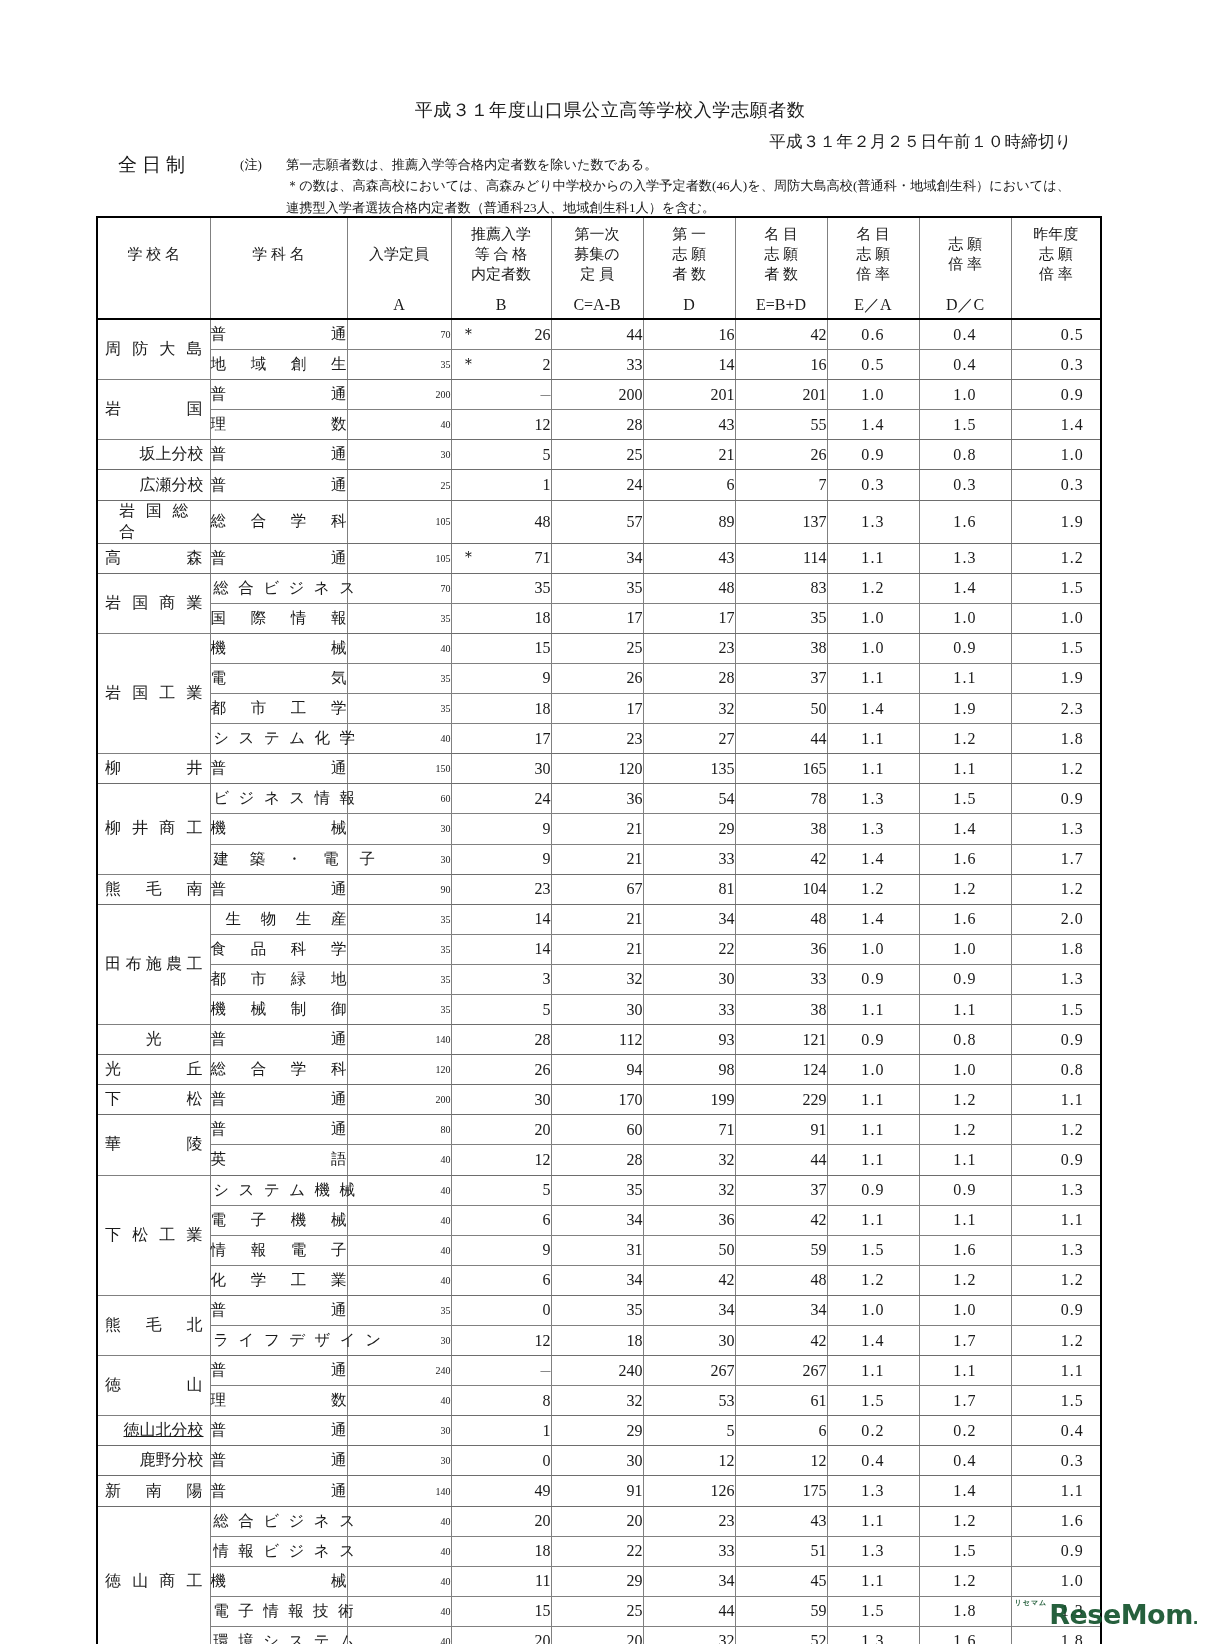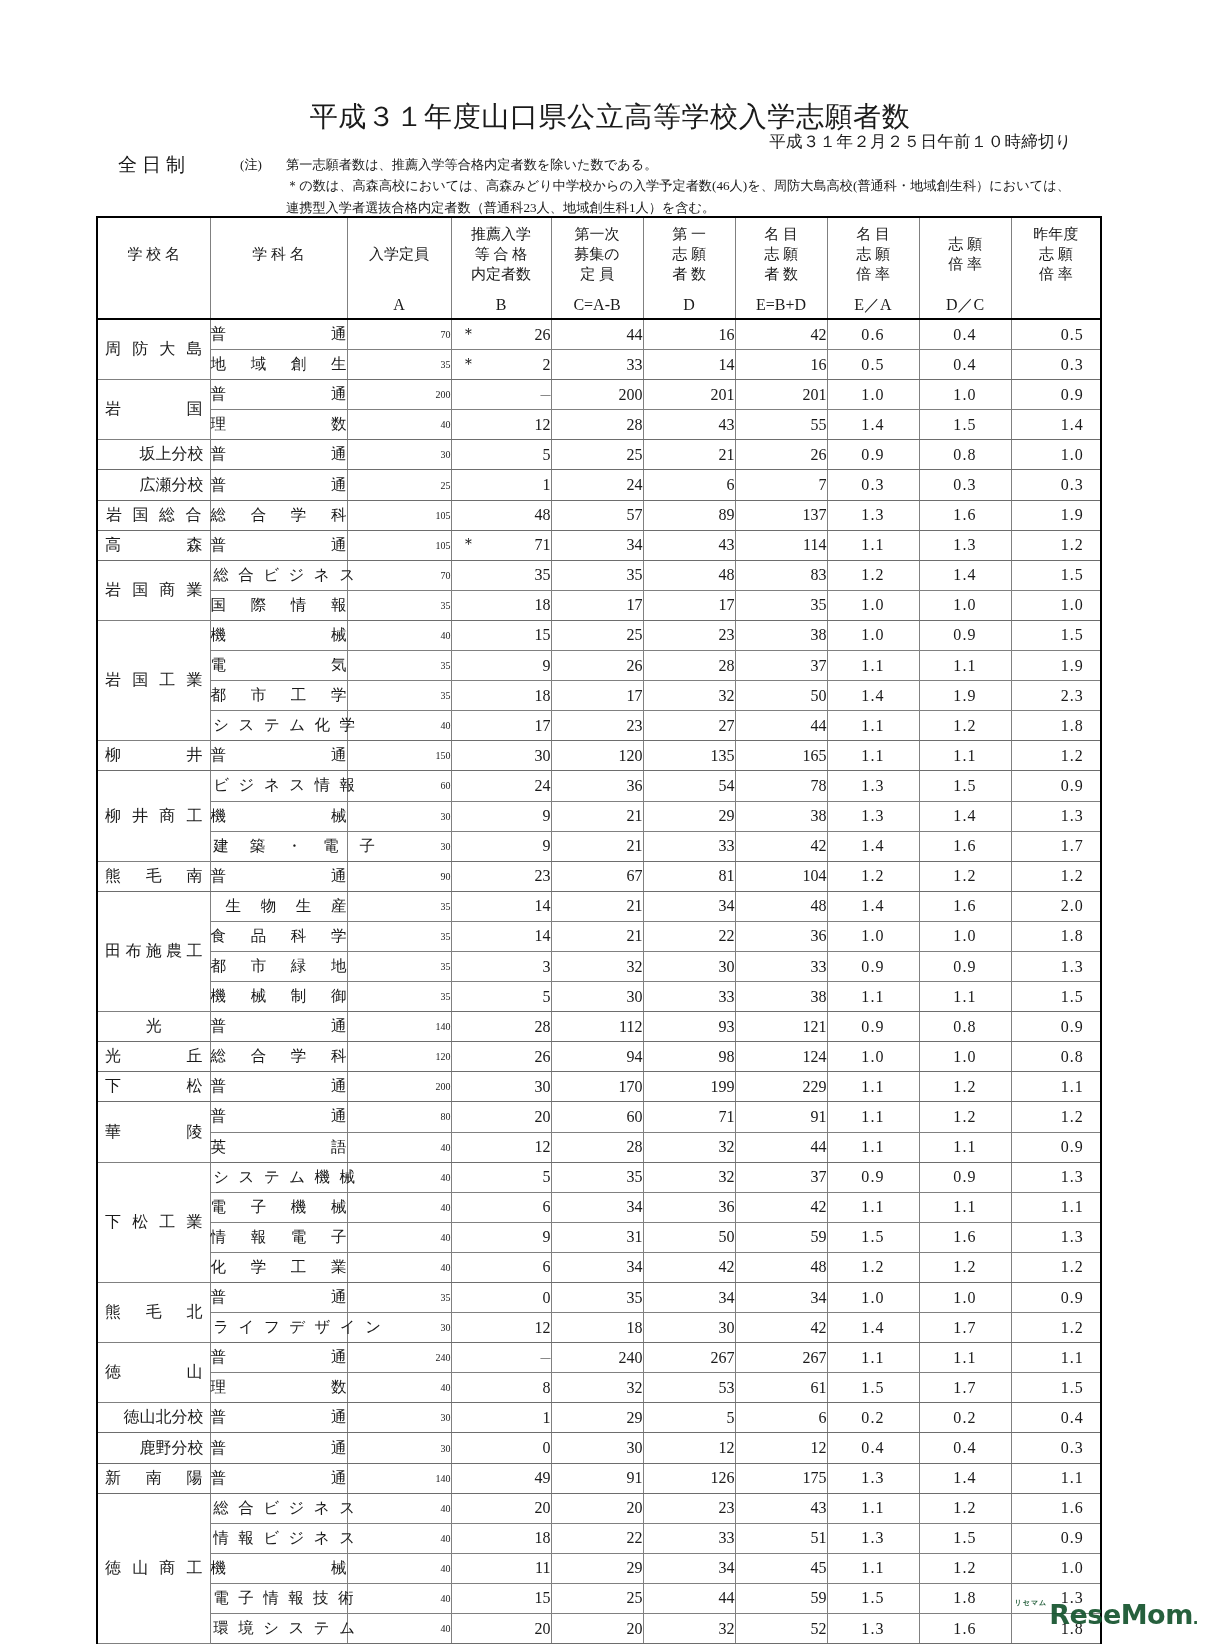--- a/index.html
+++ b/index.html
@@ -24,21 +24,21 @@
     box-sizing: border-box;
   }
 
   
   .doc-title {
     position: absolute;
     top: 98px;
     left: 0;
     width: 1220px;
     text-align: center;
-    font-size: 28px;
+    font-size: 18px;
     letter-spacing: 0.6px;
     white-space: nowrap;
   }
   .doc-deadline {
     position: absolute;
     top: 131px;
     right: 148px;
     font-size: 16.5px;
     letter-spacing: 0.3px;
     white-space: nowrap;
@@ -368,21 +368,21 @@
           <td class="num">25</td>
           <td class="numr"><span>1</span></td>
           <td class="numr">24</td>
           <td class="numr">6</td>
           <td class="numr">7</td>
           <td class="rate">0.3</td>
           <td class="rate">0.3</td>
           <td class="rate last">0.3</td>
         </tr>
         <tr class="group-end">
-          <td class="school" style="text-align: justify; text-align-last: justify; padding: 0px 8px;"><span style="display: inline-block; width: 100%;">岩 国 総 合</span></td>
+          <td class="school" style="text-align: justify; text-align-last: justify; padding: 0px 21px;"><span style="display: inline-block; width: 100%;">岩 国 総 合</span></td>
           <td class="course" style="text-align: justify; text-align-last: justify;"><span style="display: inline-block; width: 100%;">総　合　学　科</span></td>
           <td class="num">105</td>
           <td class="numr"><span>48</span></td>
           <td class="numr">57</td>
           <td class="numr">89</td>
           <td class="numr">137</td>
           <td class="rate">1.3</td>
           <td class="rate">1.6</td>
           <td class="rate last">1.9</td>
         </tr>
@@ -725,21 +725,21 @@
           <td class="num">40</td>
           <td class="numr"><span>8</span></td>
           <td class="numr">32</td>
           <td class="numr">53</td>
           <td class="numr">61</td>
           <td class="rate">1.5</td>
           <td class="rate">1.7</td>
           <td class="rate last">1.5</td>
         </tr>
         <tr class="group-end">
-          <td class="school" style="text-align: right; padding-right: 6px;"><span>徳山北分校</span></td>
+          <td class="school" style="text-align: right; padding-right: 6px; text-decoration: underline;"><span>徳山北分校</span></td>
           <td class="course" style="text-align: justify; text-align-last: justify;"><span style="display: inline-block; width: 100%;">普　　　　通</span></td>
           <td class="num">30</td>
           <td class="numr"><span>1</span></td>
           <td class="numr">29</td>
           <td class="numr">5</td>
           <td class="numr">6</td>
           <td class="rate">0.2</td>
           <td class="rate">0.2</td>
           <td class="rate last">0.4</td>
         </tr>

